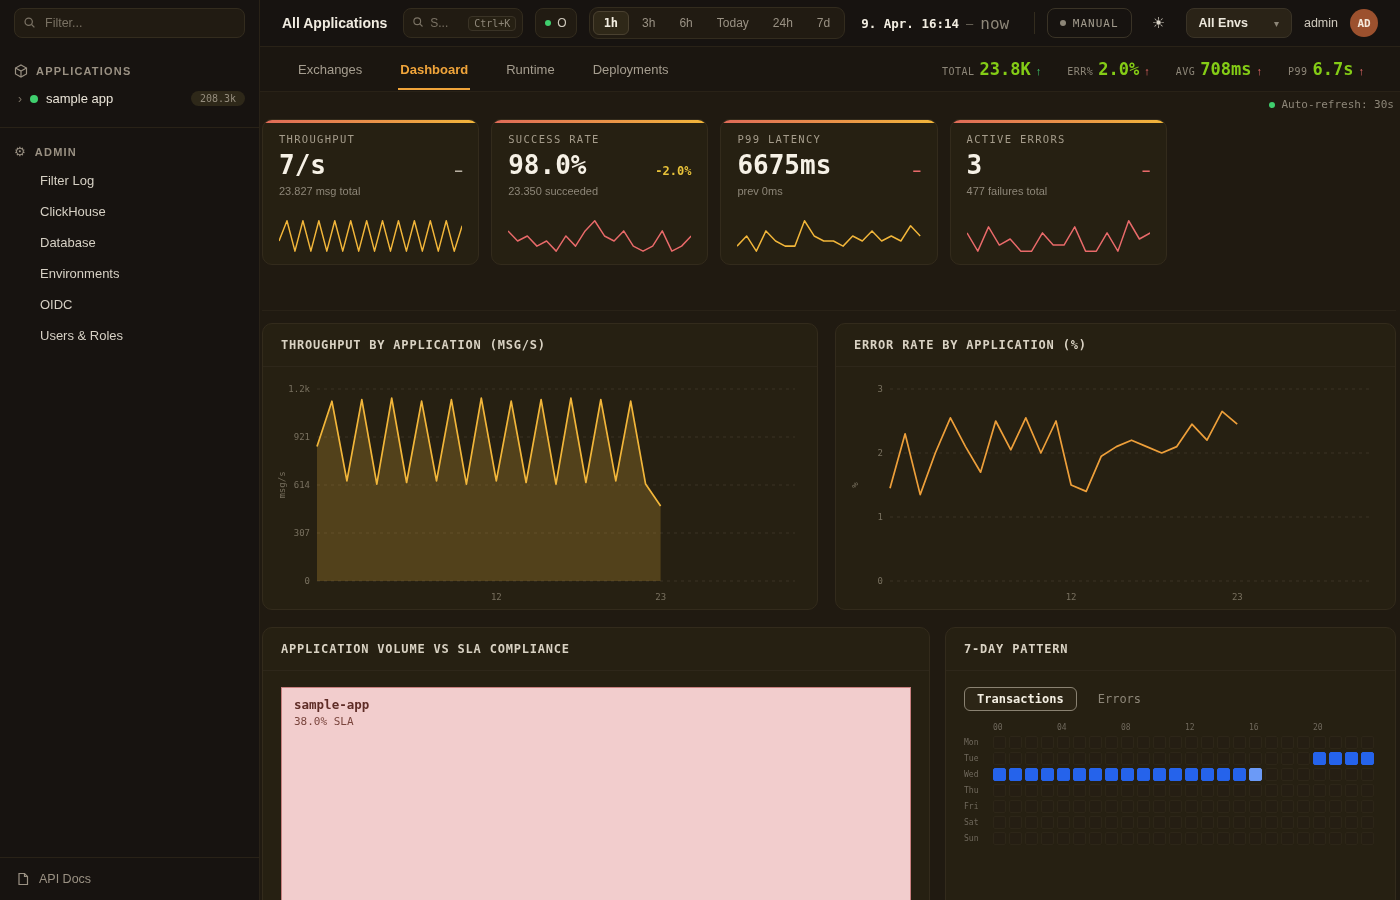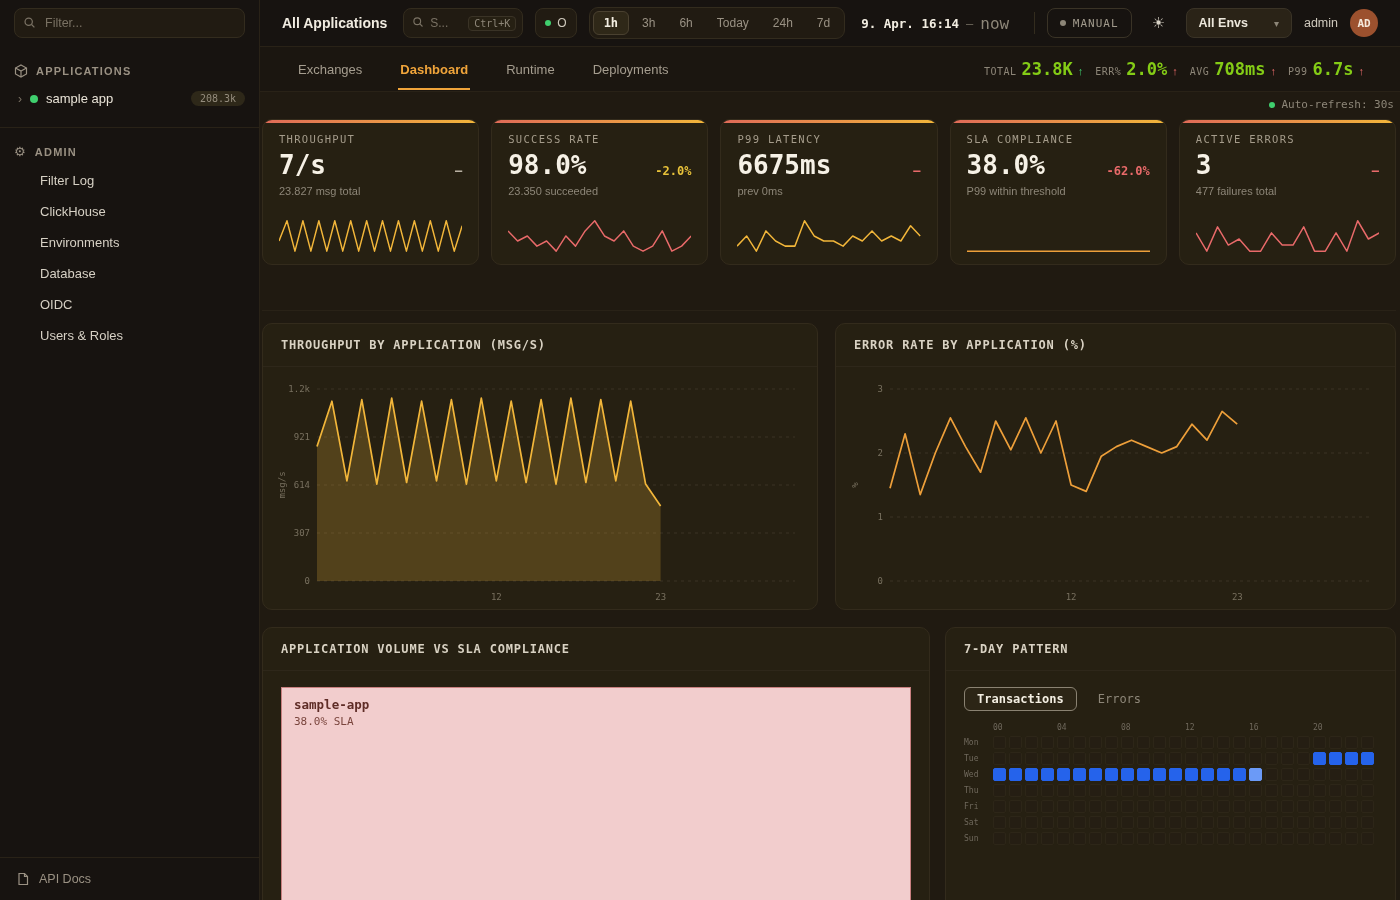--- a/index.html
+++ b/index.html
@@ -56,21 +56,21 @@
 .dot.gray{width:6px;height:6px;background:#8d8678}
 .icon-btn{width:30px;height:30px;border:none;background:transparent;color:#d8d2c6;font-size:15px;font-family:"DejaVu Sans",sans-serif}
 .env-select{height:30px;display:flex;align-items:center;gap:26px;padding:0 12px;background:#2a2317;border:1px solid #3a3326;border-radius:8px;font-size:12.5px;font-weight:600;color:#ece7db;cursor:pointer}
 .env-select .chev{color:#8d8678;font-size:10px}
 .user-name{font-size:12.5px;color:#cfc9bd}
 .avatar{width:28px;height:28px;border-radius:50%;background:#9c512e;color:#f6e9db;font-size:11px;font-weight:700;display:flex;align-items:center;justify-content:center;font-family:"DejaVu Sans Mono",monospace;cursor:pointer}
 
 .tabbar{height:45px;background:#1b1610;border-bottom:1px solid #292217;display:flex;align-items:center;padding:0 36px 0 36px;gap:34px;flex:none}
 .tab{font-size:13px;color:#a59d8f;padding:14px 2px 11px;border-bottom:2px solid transparent;cursor:pointer}
 .tab.active{color:#f0a43a;border-color:#f0a43a;font-weight:600}
-.tab-stats{margin-left:auto;display:flex;align-items:flex-start;gap:12px}
+.tab-stats{margin-left:auto;display:flex;align-items:flex-start;gap:26px}
 .stat{display:flex;align-items:baseline;gap:5px}
 .stat-label{font-family:"DejaVu Sans Mono",monospace;font-size:10px;color:#8d8678;letter-spacing:.5px}
 .stat-value{font-family:"DejaVu Sans Mono",monospace;font-size:17px;font-weight:700;color:#84cc16}
 .stat-arrow{font-size:11px}
 
 .content{flex:1;overflow:hidden;padding:0 4px 0 2px;display:flex;flex-direction:column}
 .refresh-row{display:flex;justify-content:flex-end;align-items:center;gap:6px;padding:6px 2px 8px}
 .refresh-text{font-family:"DejaVu Sans Mono",monospace;font-size:11px;color:#8d8678}
 .dot.sm{width:6px;height:6px}
 
@@ -142,22 +142,22 @@
     </div>
 
     <div class="sb-section sb-admin">
       <div class="sb-section-head">
         <span class="gear-glyph">⚙</span>
         <span>ADMIN</span>
       </div>
       <div id="admin-items">
           <div class="admin-item">Filter Log</div>
           <div class="admin-item">ClickHouse</div>
+          <div class="admin-item">Database</div>
           <div class="admin-item">Environments</div>
-          <div class="admin-item">Database</div>
           <div class="admin-item">OIDC</div>
           <div class="admin-item">Users &amp; Roles</div>
         </div>
     </div>
 
     <div class="sb-spacer"></div>
 
     <div class="sb-footer">
       <svg width="14" height="14" viewBox="0 0 14 14">
         <path d="M3 1.5 H8.5 L11.5 4.5 V12.5 H3 Z" fill="none" stroke="#9a9183" stroke-width="1.2"></path>
@@ -281,31 +281,20 @@
           </div>
           <div class="kpi-card">
             <div class="kpi-title">P99 LATENCY</div>
             <div class="kpi-vrow">
               <span class="kpi-value">6675ms</span>
               <span class="kpi-change" style="color:#e96a6a">–</span>
             </div>
             <div class="kpi-sub">prev 0ms</div>
             <svg class="kpi-spark" viewBox="0 0 200 40" preserveAspectRatio="none">
               <polyline points="0.0,31.7 10.5,21.0 21.1,37.0 31.6,15.7 42.1,26.3 52.6,31.7 63.2,31.7 73.7,5.0 84.2,21.0 94.7,26.3 105.3,26.3 115.8,31.7 126.3,21.0 136.8,26.3 147.4,15.7 157.9,26.3 168.4,21.0 178.9,26.3 189.5,10.3 200.0,21.0" fill="none" stroke="#f2b63a" stroke-width="1.6" stroke-linejoin="round"></polyline>
-            </svg>
-          </div>
-          <div class="kpi-card">
-            <div class="kpi-title">SLA COMPLIANCE</div>
-            <div class="kpi-vrow">
-              <span class="kpi-value">38.0%</span>
-              <span class="kpi-change" style="color:#e96a6a">-62.0%</span>
-            </div>
-            <div class="kpi-sub">P99 within threshold</div>
-            <svg class="kpi-spark" viewBox="0 0 200 40" preserveAspectRatio="none">
-              <polyline points="0.0,37.0 22.2,37.0 44.4,37.0 66.7,37.0 88.9,37.0 111.1,37.0 133.3,37.0 155.6,37.0 177.8,37.0 200.0,37.0" fill="none" stroke="#ed9f3a" stroke-width="1.6" stroke-linejoin="round"></polyline>
             </svg>
           </div>
           <div class="kpi-card">
             <div class="kpi-title">ACTIVE ERRORS</div>
             <div class="kpi-vrow">
               <span class="kpi-value">3</span>
               <span class="kpi-change" style="color:#e96a6a">–</span>
             </div>
             <div class="kpi-sub">477 failures total</div>
             <svg class="kpi-spark" viewBox="0 0 200 40" preserveAspectRatio="none">

